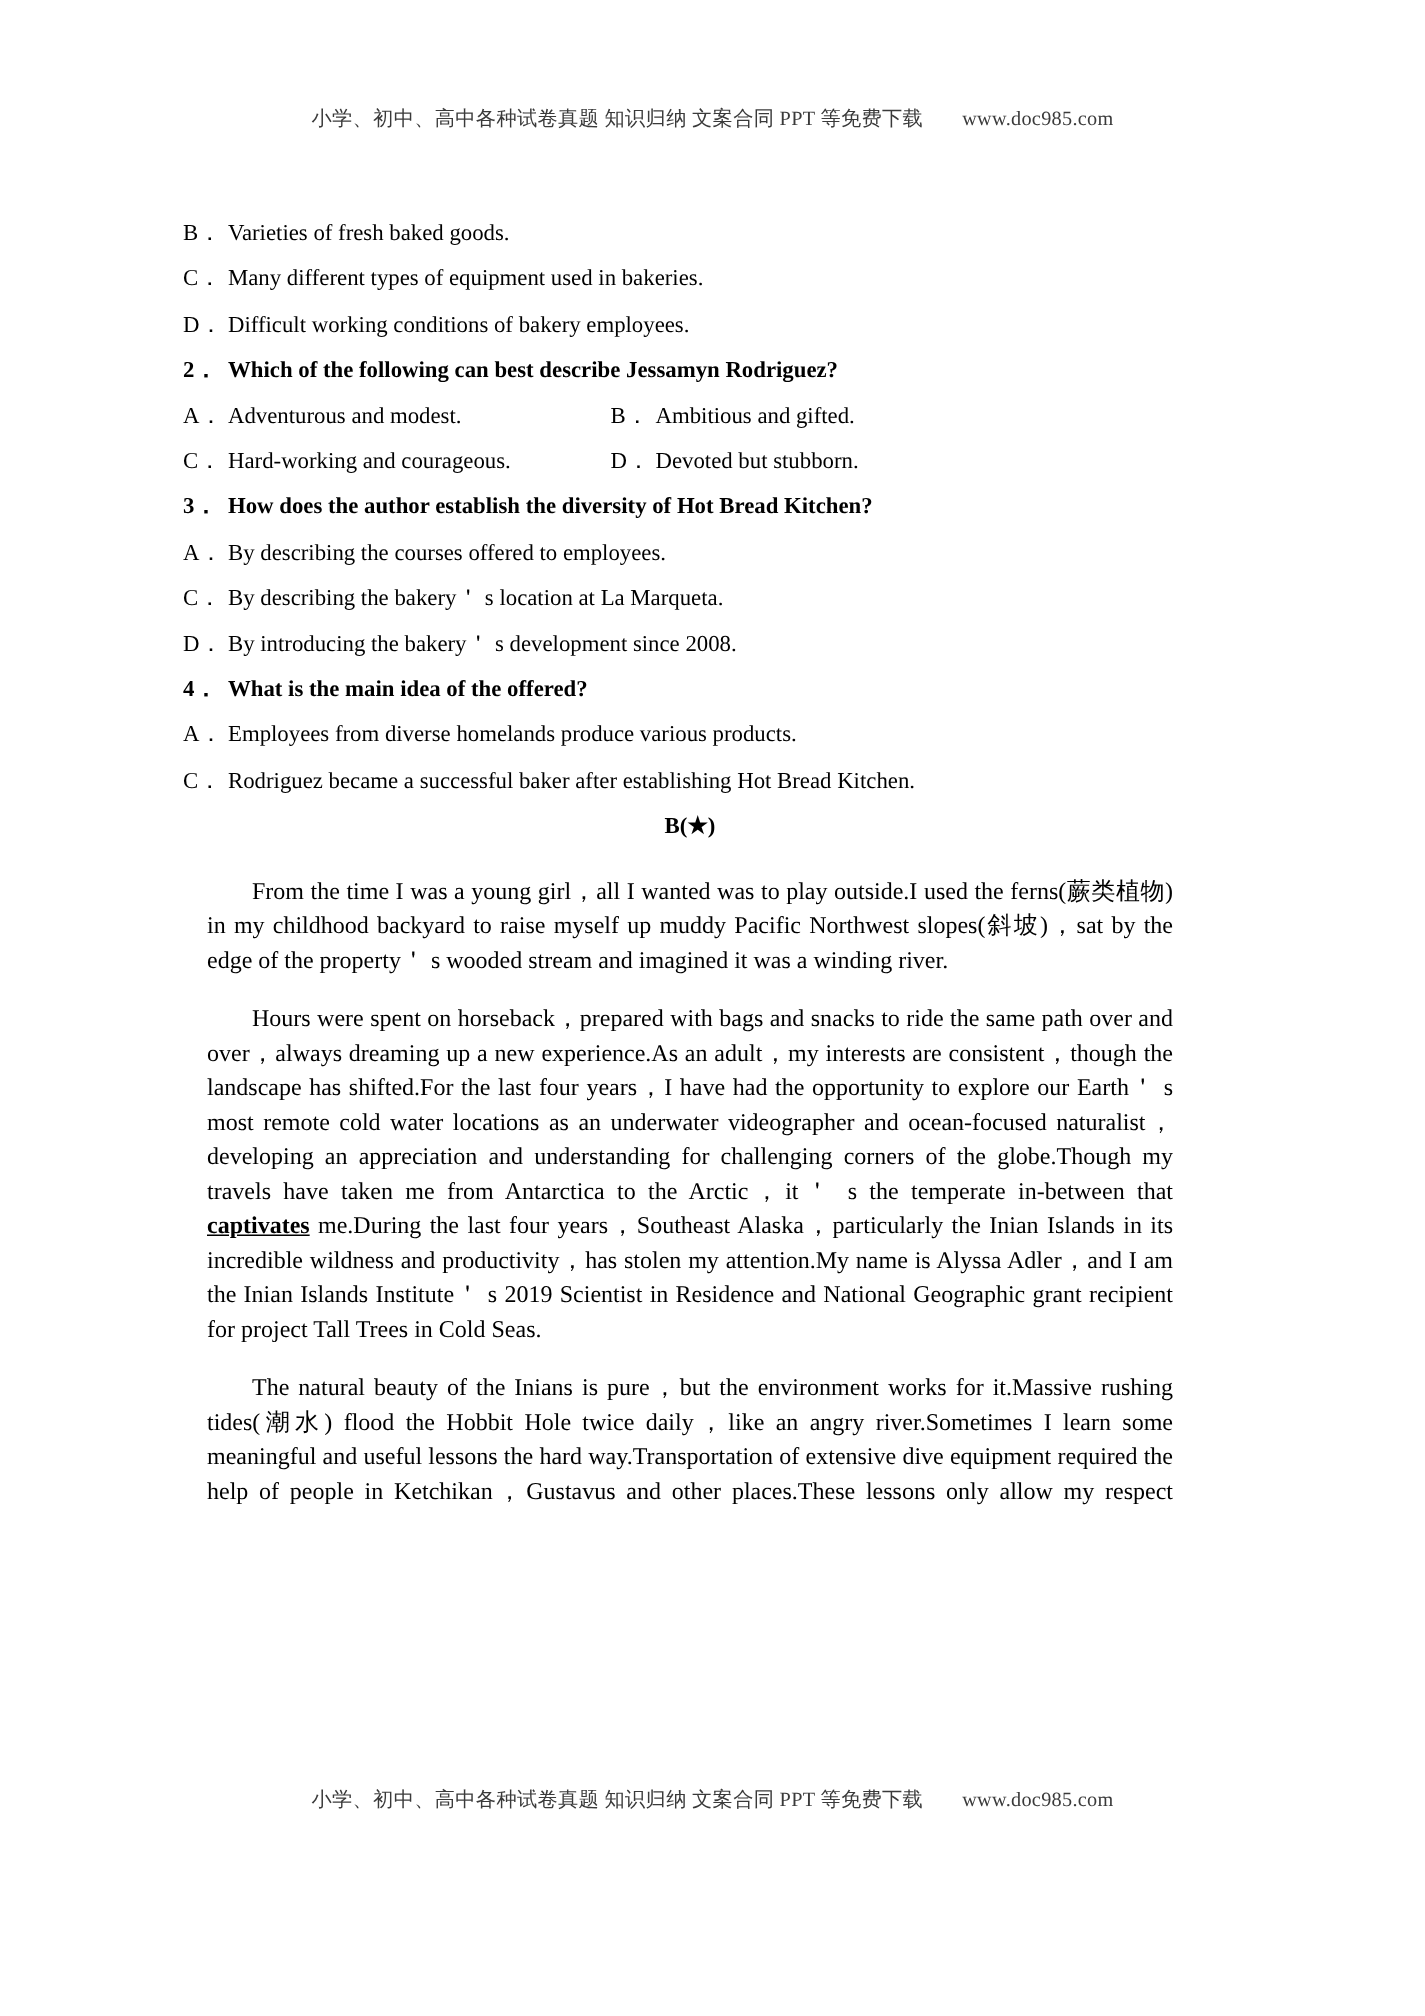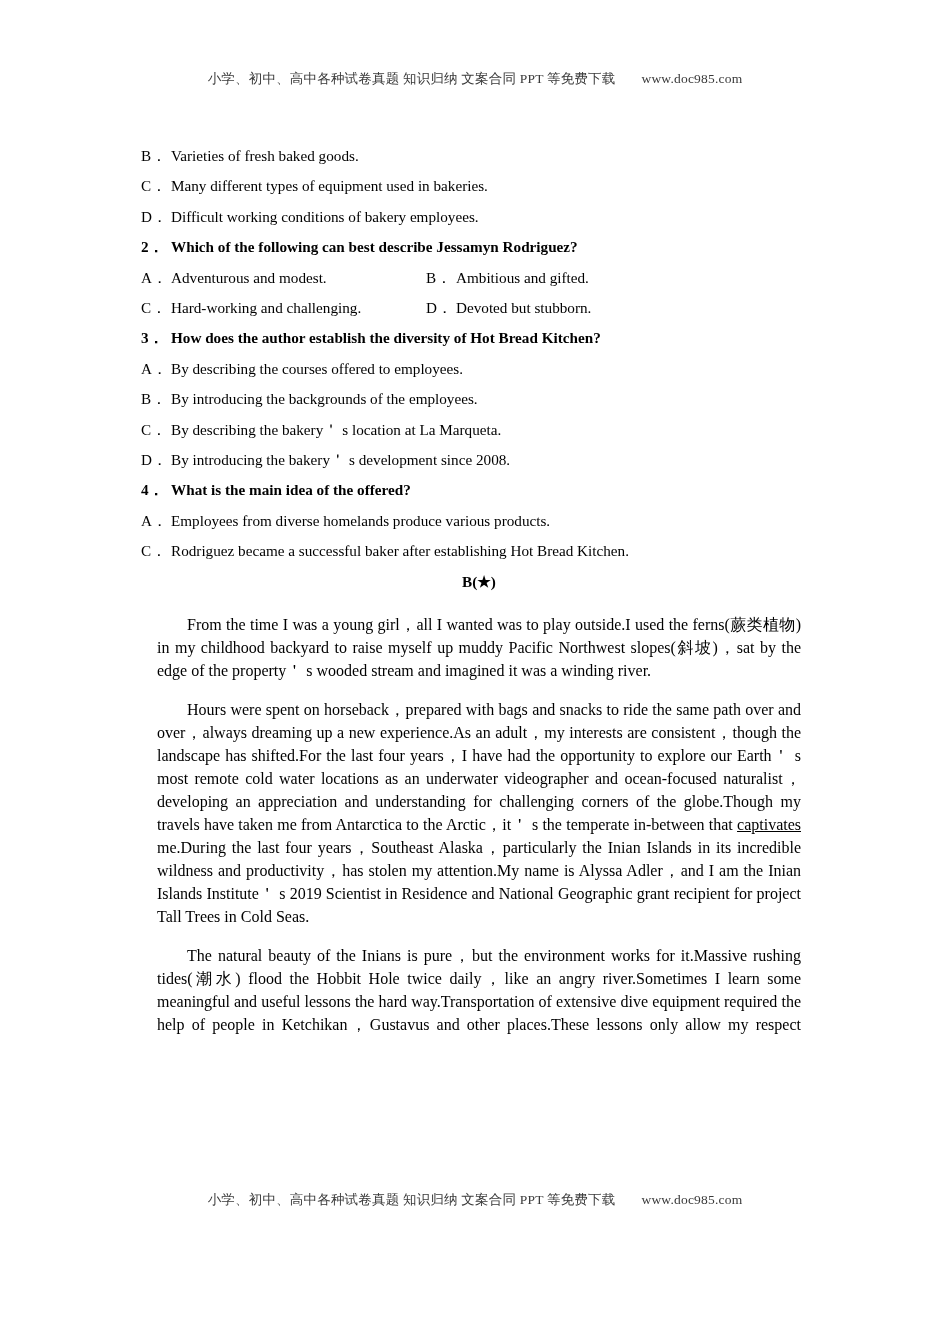--- a/index.html
+++ b/index.html
@@ -37,21 +37,21 @@
   }
   .running-head .site {
     margin-left: 26px;
   }
   .running-head.header { top: 70px; }
   .running-head.footer { top: 1191px; }
 
   
   .content {
     position: absolute;
-    left: 141px;
+    left: 122px;
     top: 141px;
     width: 676px;
   }
 
   
   .option {
     font-size: 15.2px;
     line-height: 30.4px;
     display: block;
     white-space: nowrap;
@@ -99,21 +99,21 @@
     line-height: 23px;
     text-align: justify;
     text-justify: inter-word;
     text-indent: 30px;
     margin: 16px;
     hyphens: manual;
   }
   .para.last-clipped {
     text-align-last: justify;
   }
-  .u { text-decoration: underline; }
+  .u { text-decoration: underline; font-weight: bold; }
 </style>
 </head>
 <body>
 
 <div class="page">
 
   <div class="running-head header">
     <span>小学、初中、高中各种试卷真题 知识归纳 文案合同 PPT 等免费下载</span><span class="site">www.doc985.com</span>
   </div>
 
@@ -129,31 +129,28 @@
       <span class="opt-letter">D．</span><span>Difficult working conditions of bakery employees.</span>
     </div>
 
     <div class="question">
       <span class="q-num">2．</span><span>Which of the following can best describe Jessamyn Rodriguez?</span>
     </div>
     <div class="option-row">
       <span class="col first"><span class="opt-letter">A．</span><span>Adventurous and modest.</span></span><span class="col"><span class="opt-letter">B．</span><span>Ambitious and gifted.</span></span>
     </div>
     <div class="option-row">
-      <span class="col first"><span class="opt-letter">C．</span><span>Hard-working and challenging.</span></span><span class="col"><span class="opt-letter">D．</span><span>Devoted but stubborn.</span></span>
+      <span class="col first"><span class="opt-letter">C．</span><span>Hard-working and courageous.</span></span><span class="col"><span class="opt-letter">D．</span><span>Devoted but stubborn.</span></span>
     </div>
 
     <div class="question">
       <span class="q-num">3．</span><span>How does the author establish the diversity of Hot Bread Kitchen?</span>
     </div>
     <div class="option">
       <span class="opt-letter">A．</span><span>By describing the courses offered to employees.</span>
-    </div>
-    <div class="option">
-      <span class="opt-letter">B．</span><span>By introducing the backgrounds of the employees.</span>
     </div>
     <div class="option">
       <span class="opt-letter">C．</span><span>By describing the bakery＇ s location at La Marqueta.</span>
     </div>
     <div class="option">
       <span class="opt-letter">D．</span><span>By introducing the bakery＇ s development since 2008.</span>
     </div>
 
     <div class="question">
       <span class="q-num">4．</span><span>What is the main idea of the offered?</span>

